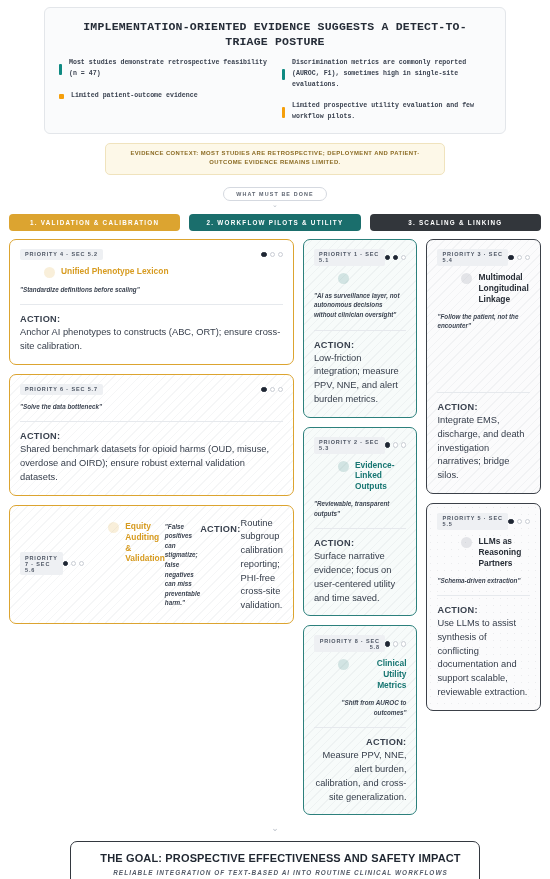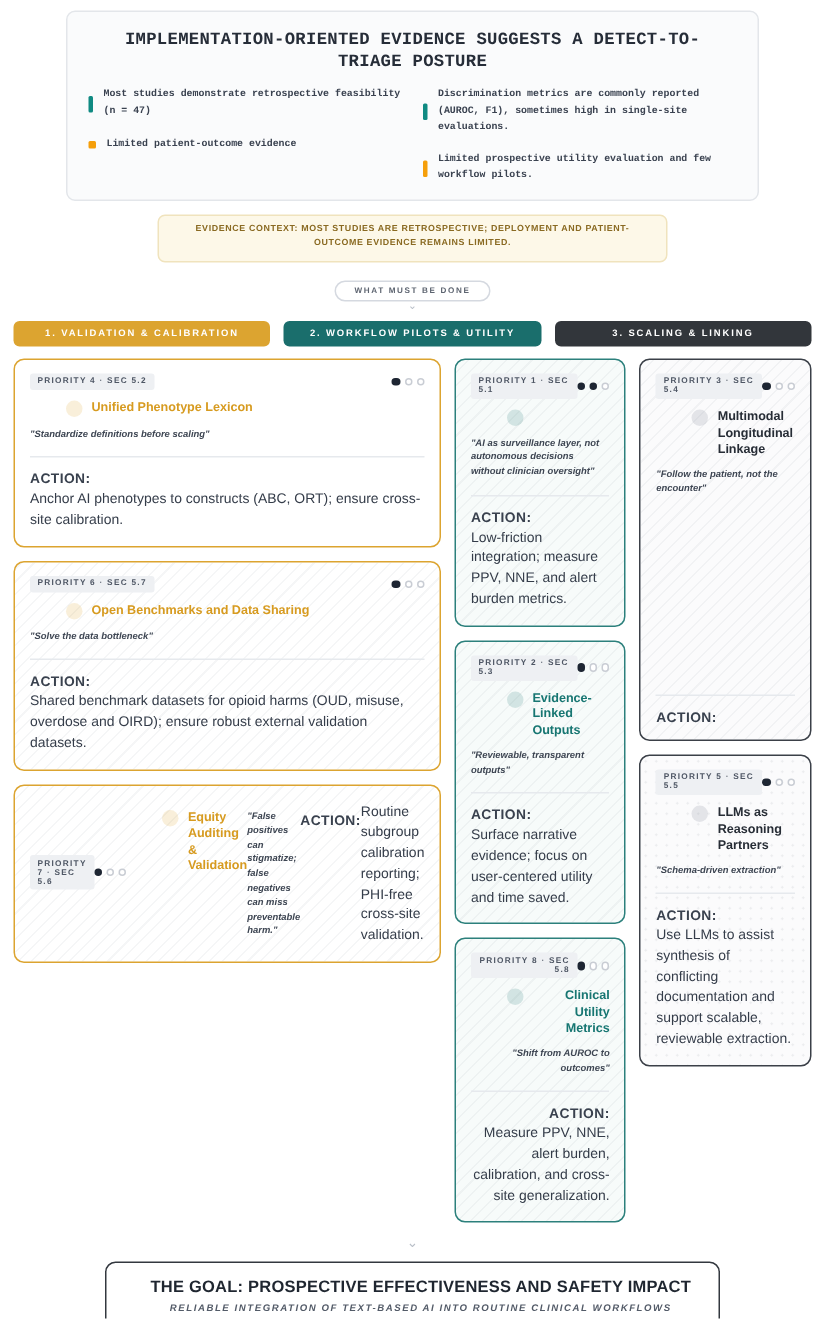--- a/index.html
+++ b/index.html
@@ -241,24 +241,20 @@
         </div>
         <div class="card amber striped" style="display: flex; flex-direction: column;">
           <div class="card-top">
             <span class="prio">PRIORITY 6 · SEC 5.7</span>
             <span class="dots">
               <span class="dot on"></span>
               <span class="dot"></span>
               <span class="dot"></span>
             </span>
           </div>
-          <div class="titlerow">
-            <span class="cicon amber"></span>
-            <span class="ctitle amber">Open Benchmarks and Data Sharing</span>
-          </div>
           <div class="quote">"Solve the data bottleneck"</div>
           <div class="spacer"></div>
           <div class="divider"></div>
           <div class="actlabel">ACTION:</div>
           <div class="acttext">Shared benchmark datasets for opioid harms (OUD, misuse, overdose and OIRD); ensure robust external validation datasets.</div>
         </div>
         <div class="card amber striped" style="display: flex; ">
           <div class="card-top">
             <span class="prio">PRIORITY 7 · SEC 5.6</span>
             <span class="dots">
@@ -347,20 +343,21 @@
             </span>
           </div>
           <div class="titlerow">
             <span class="cicon dark"></span>
             <span class="ctitle dark">Multimodal Longitudinal Linkage</span>
           </div>
           <div class="quote">"Follow the patient, not the encounter"</div>
           <div class="spacer"></div>
           <div class="divider"></div>
           <div class="actlabel">ACTION:</div>
+          <div class="acttext">Integrate EMS, discharge, and death investigation narratives; bridge silos.</div>
         </div>
         <div class="card dark dotted" style="display: flex; flex-direction: column;">
           <div class="card-top">
             <span class="prio">PRIORITY 5 · SEC 5.5</span>
             <span class="dots">
               <span class="dot on"></span>
               <span class="dot"></span>
               <span class="dot"></span>
             </span>
           </div>

